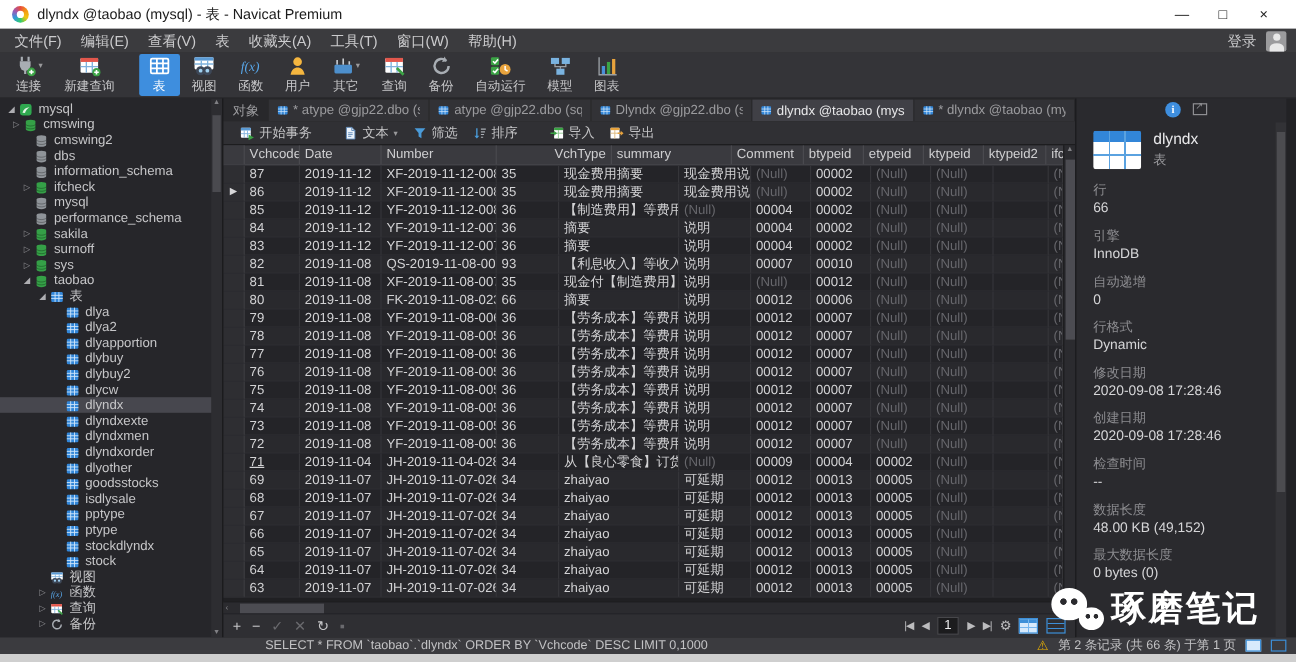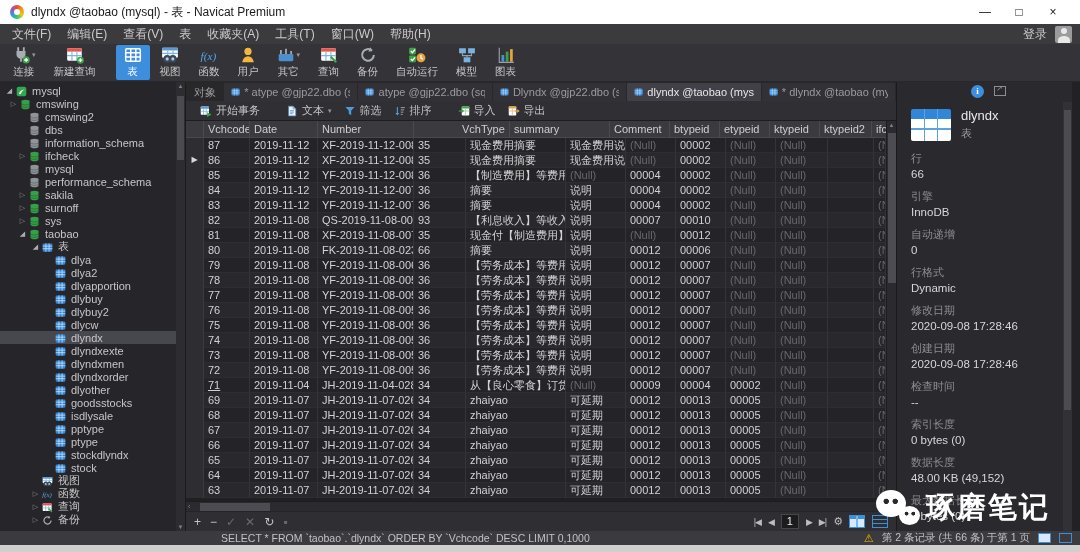--- a/index.html
+++ b/index.html
@@ -1202,24 +1202,20 @@
           </div>
           <div class="if-row">
             <div class="if-label">创建日期</div>
             <div class="if-value">2020-09-08 17:28:46</div>
           </div>
           <div class="if-row">
             <div class="if-label">检查时间</div>
             <div class="if-value">--</div>
           </div>
           <div class="if-row">
-            <div class="if-label">索引长度</div>
-            <div class="if-value">0 bytes (0)</div>
-          </div>
-          <div class="if-row">
             <div class="if-label">数据长度</div>
             <div class="if-value">48.00 KB (49,152)</div>
           </div>
           <div class="if-row">
             <div class="if-label">最大数据长度</div>
             <div class="if-value">0 bytes (0)</div>
           </div>
         </div>
       <div class="info-scroll">
         <div class="thumb"></div>

